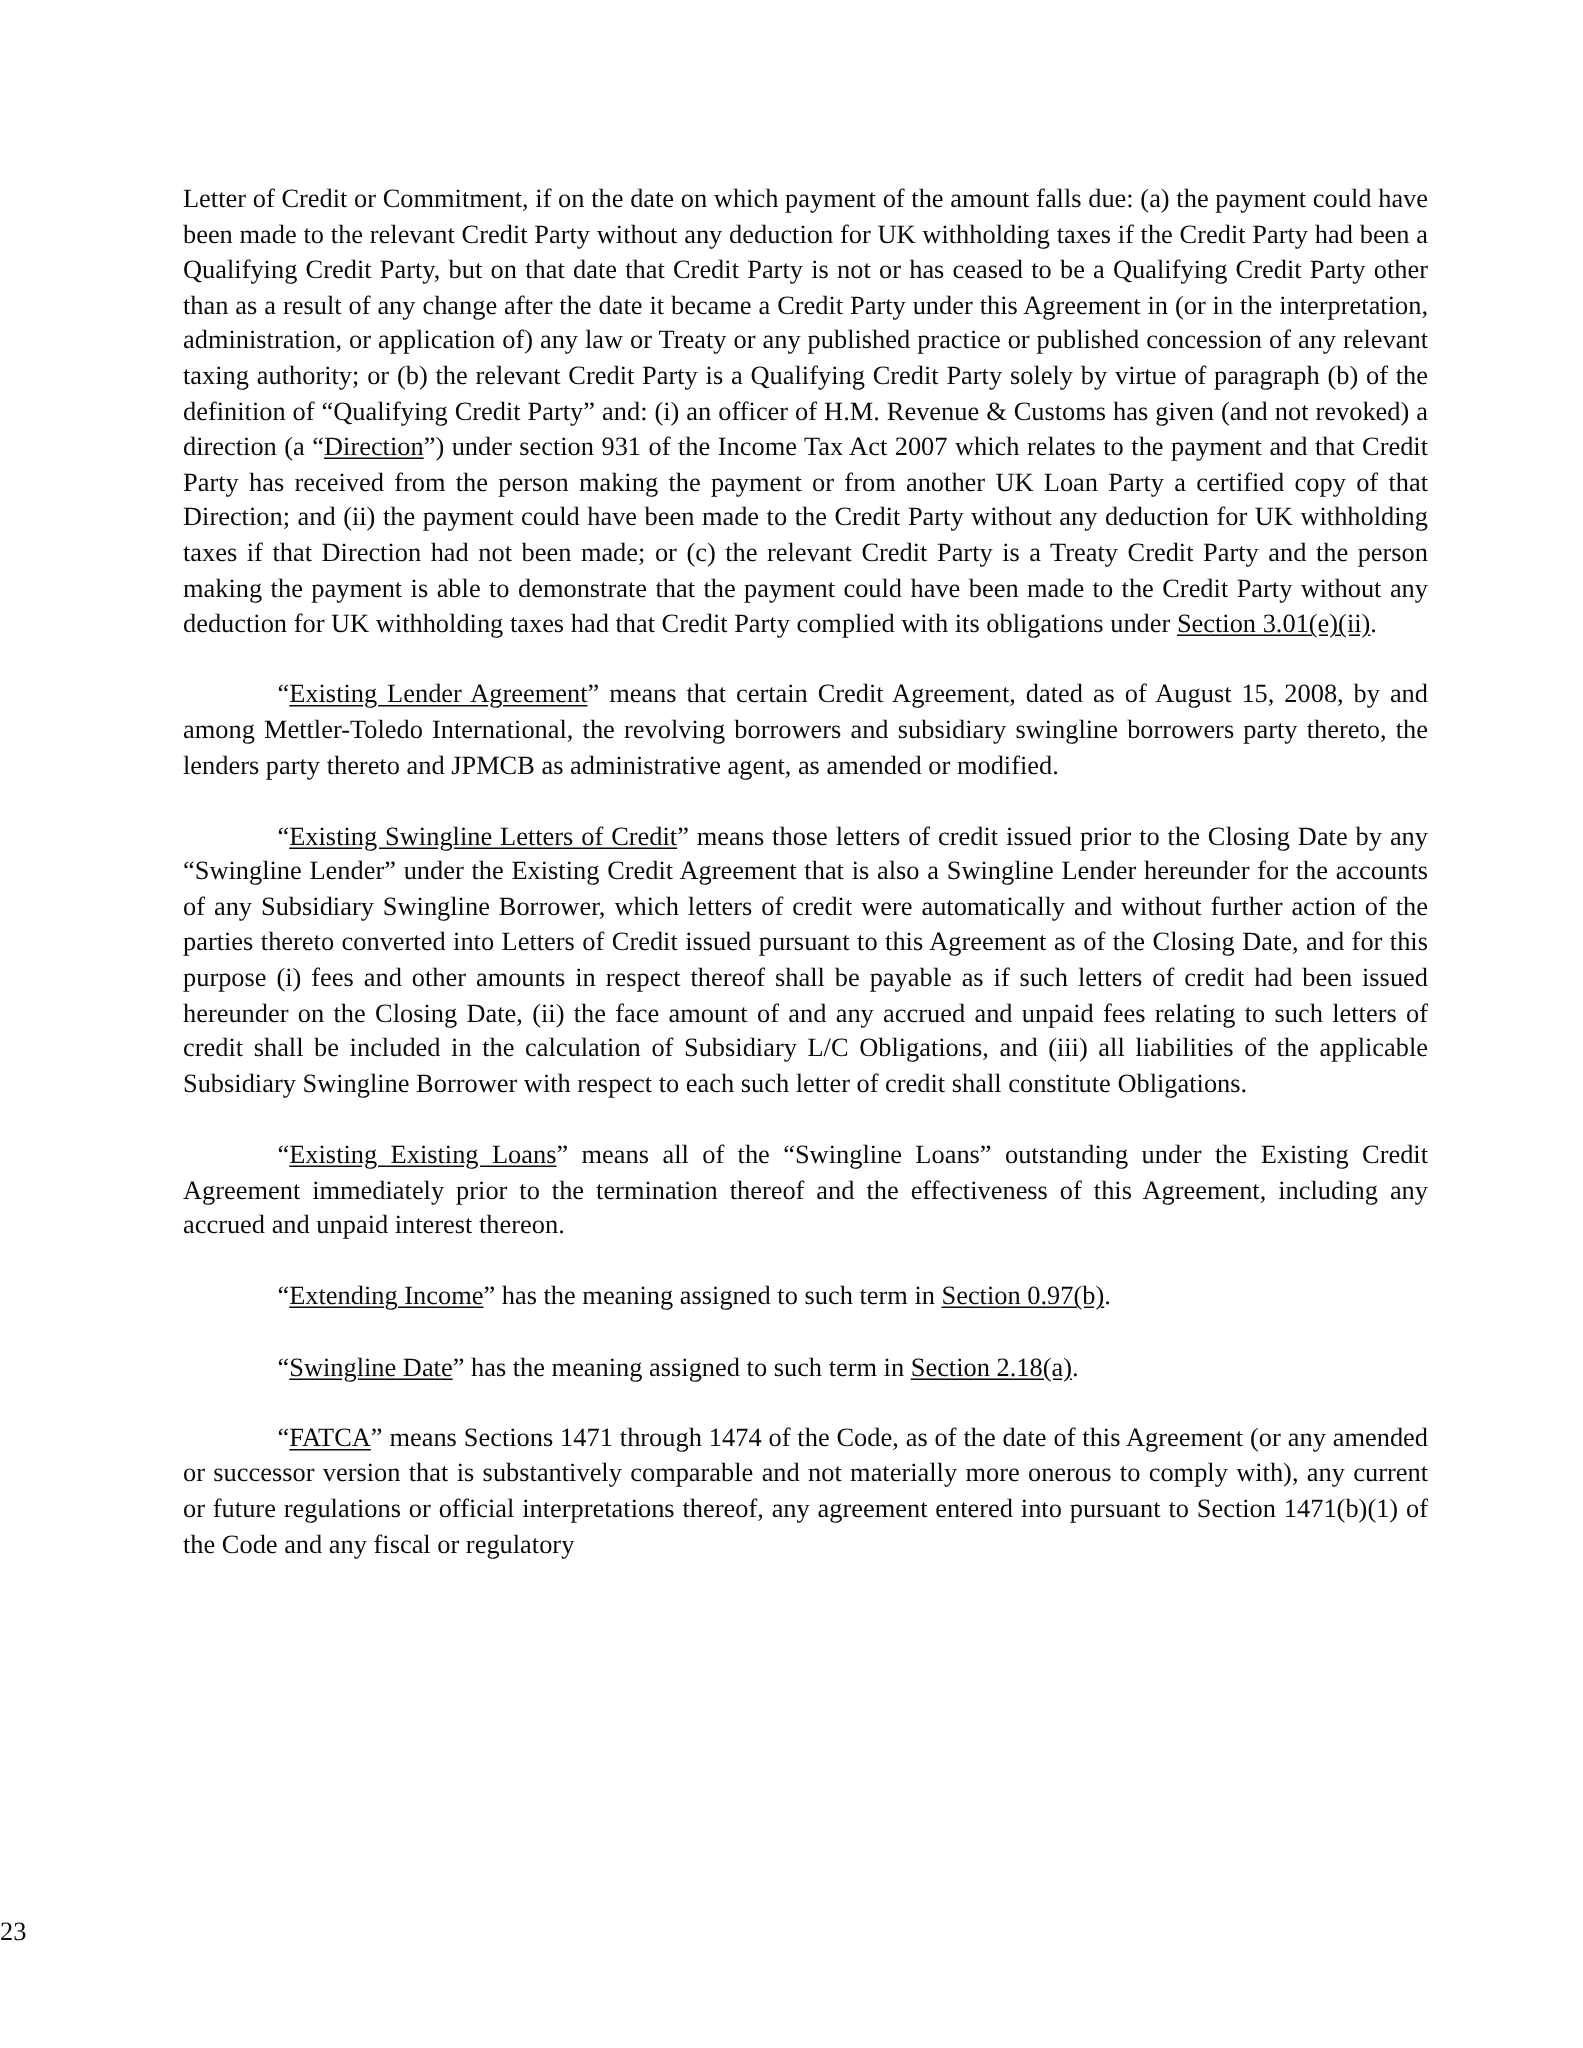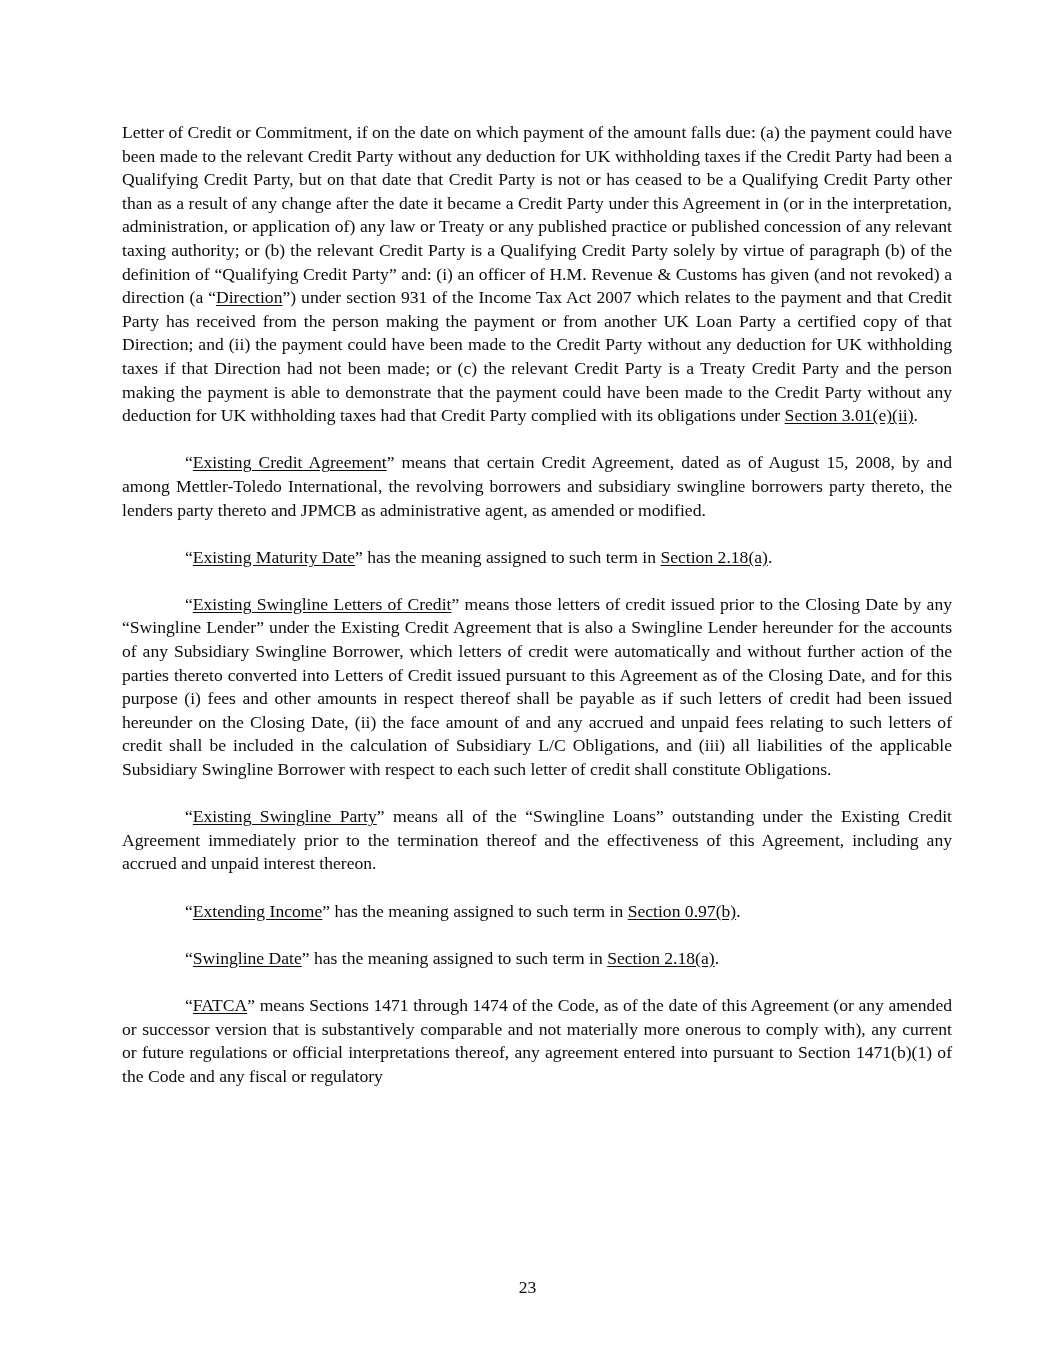--- a/index.html
+++ b/index.html
@@ -30,35 +30,33 @@
   }
   .u {
     text-decoration: underline;
     text-underline-offset: 2px;
   }
   .page-footer {
     position: absolute;
     left: 0;
     top: 1276px;
     width: 100%;
-    text-align: center;
     font-size: 17.6px;
     color: #0b0b0b;
   }
 </style>
 </head>
 <body>
 
 <main class="page">
   <section id="doc-body">
       <p class="para"><span>Letter of Credit or Commitment, if on the date on which payment of the amount falls due: (a) the payment could have been made to the relevant Credit Party without any deduction for UK withholding taxes if the Credit Party had been a Qualifying Credit Party, but on that date that Credit Party is not or has ceased to be a Qualifying Credit Party other than as a result of any change after the date it became a Credit Party under this Agreement in (or in the interpretation, administration, or application of) any law or Treaty or any published practice or published concession of any relevant taxing authority; or (b) the relevant Credit Party is a Qualifying Credit Party solely by virtue of paragraph (b) of the definition of “Qualifying Credit Party” and: (i) an officer of H.M. Revenue &amp; Customs has given (and not revoked) a direction (a “</span><span class="u">Direction</span><span>”) under section 931 of the Income Tax Act 2007 which relates to the payment and that Credit Party has received from the person making the payment or from another UK Loan Party a certified copy of that Direction; and (ii) the payment could have been made to the Credit Party without any deduction for UK withholding taxes if that Direction had not been made; or (c) the relevant Credit Party is a Treaty Credit Party and the person making the payment is able to demonstrate that the payment could have been made to the Credit Party without any deduction for UK withholding taxes had that Credit Party complied with its obligations under </span><span class="u">Section 3.01(e)(ii)</span><span>.</span></p>
-      <p class="para indent"><span>“</span><span class="u">Existing Credit Agreement</span><span>” means that certain Credit Agreement, dated as of August 15, 2008, by and among Mettler-Toledo International, the revolving borrowers and subsidiary swingline borrowers party thereto, the lenders party thereto and JPMCB as administrative agent, as amended or modified.</span></p>
-      <p class="para indent"><span>“</span><span class="u">Existing Maturity Date</span><span>” has the meaning assigned to such term in </span><span class="u">Section 2.18(a)</span><span>.</span></p>
+      <p class="para indent"><span>“</span><span class="u">Existing Lender Agreement</span><span>” means that certain Credit Agreement, dated as of August 15, 2008, by and among Mettler-Toledo International, the revolving borrowers and subsidiary swingline borrowers party thereto, the lenders party thereto and JPMCB as administrative agent, as amended or modified.</span></p>
       <p class="para indent"><span>“</span><span class="u">Existing Swingline Letters of Credit</span><span>” means those letters of credit issued prior to the Closing Date by any “Swingline Lender” under the Existing Credit Agreement that is also a Swingline Lender hereunder for the accounts of any Subsidiary Swingline Borrower, which letters of credit were automatically and without further action of the parties thereto converted into Letters of Credit issued pursuant to this Agreement as of the Closing Date, and for this purpose (i) fees and other amounts in respect thereof shall be payable as if such letters of credit had been issued hereunder on the Closing Date, (ii) the face amount of and any accrued and unpaid fees relating to such letters of credit shall be included in the calculation of Subsidiary L/C Obligations, and (iii) all liabilities of the applicable Subsidiary Swingline Borrower with respect to each such letter of credit shall constitute Obligations.</span></p>
-      <p class="para indent"><span>“</span><span class="u">Existing Swingline Party</span><span>” means all of the “Swingline Loans” outstanding under the Existing Credit Agreement immediately prior to the termination thereof and the effectiveness of this Agreement, including any accrued and unpaid interest thereon.</span></p>
+      <p class="para indent"><span>“</span><span class="u">Existing Existing Loans</span><span>” means all of the “Swingline Loans” outstanding under the Existing Credit Agreement immediately prior to the termination thereof and the effectiveness of this Agreement, including any accrued and unpaid interest thereon.</span></p>
       <p class="para indent"><span>“</span><span class="u">Extending Income</span><span>” has the meaning assigned to such term in </span><span class="u">Section 0.97(b)</span><span>.</span></p>
       <p class="para indent"><span>“</span><span class="u">Swingline Date</span><span>” has the meaning assigned to such term in </span><span class="u">Section 2.18(a)</span><span>.</span></p>
       <p class="para indent"><span>“</span><span class="u">FATCA</span><span>” means Sections 1471 through 1474 of the Code, as of the date of this Agreement (or any amended or successor version that is substantively comparable and not materially more onerous to comply with), any current or future regulations or official interpretations thereof, any agreement entered into pursuant to Section 1471(b)(1) of the Code and any fiscal or regulatory</span></p>
     </section>
   <footer class="page-footer">
     <span>23</span>
   </footer>
 </main>
 
 </body></html>

